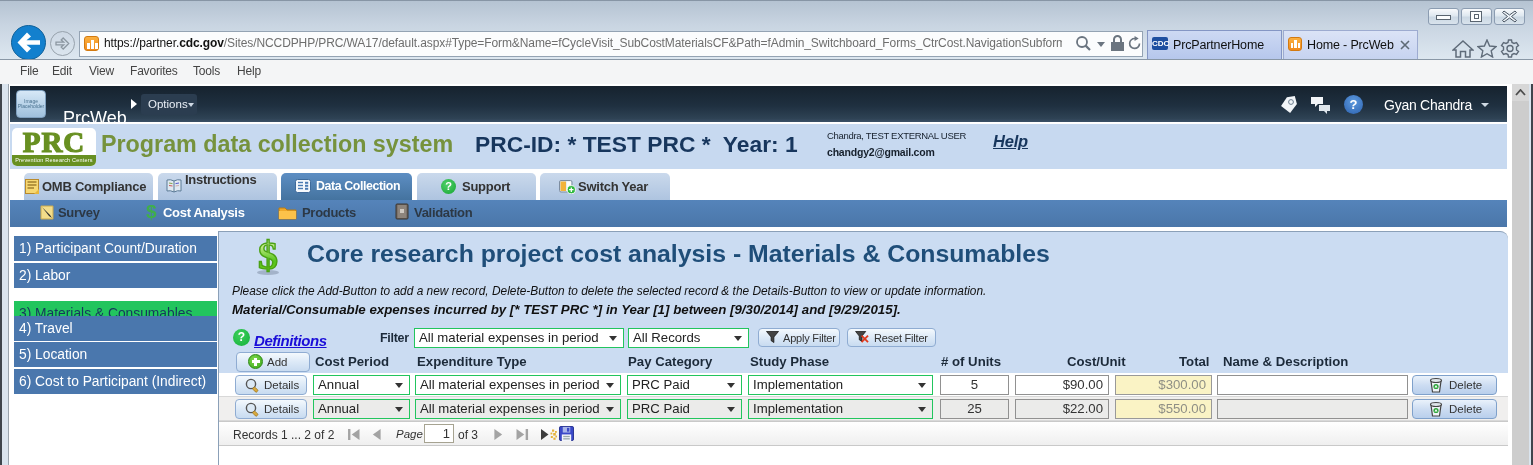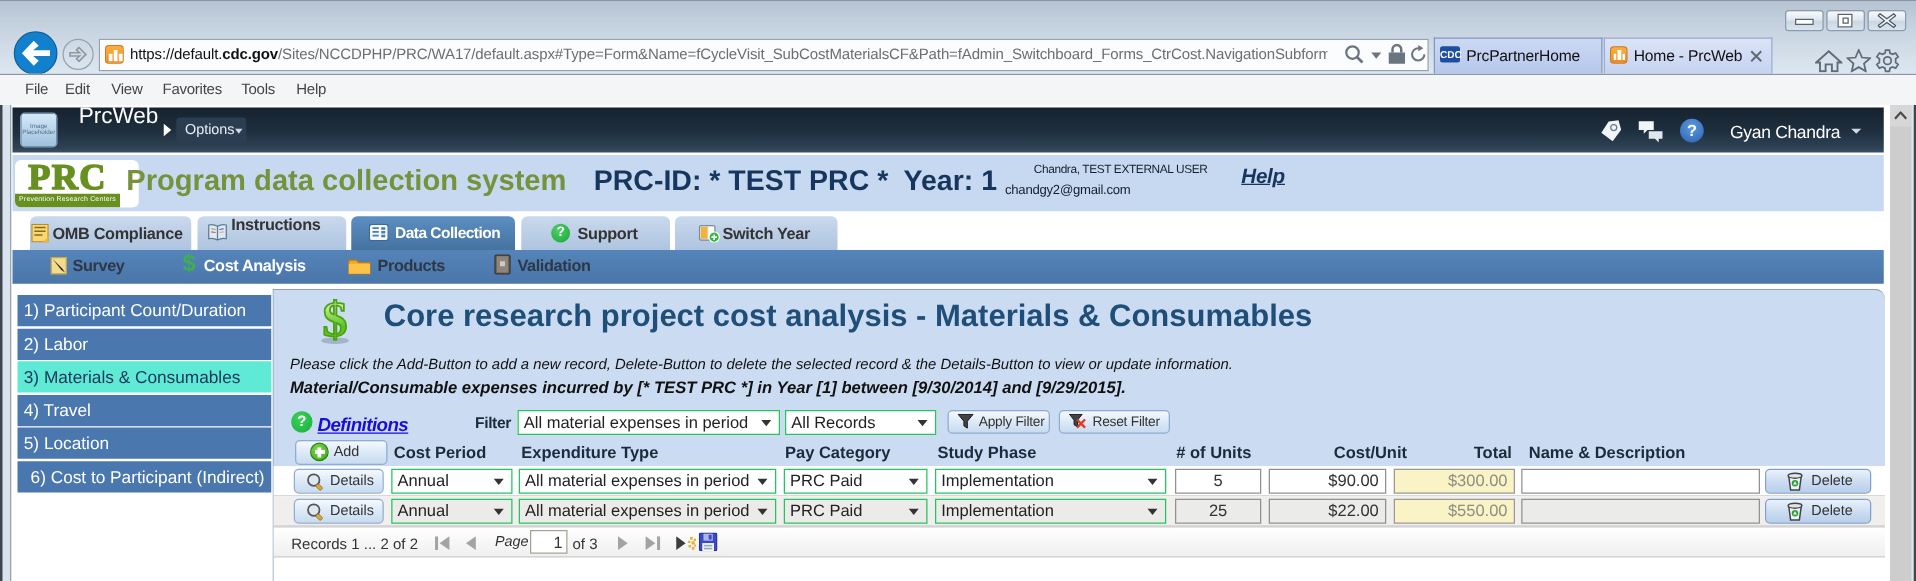--- a/index.html
+++ b/index.html
@@ -30,21 +30,21 @@
 #sthumb{left:1512px;top:101px;width:17px;height:364px;background:#cdcdcd;}
 
 #navy{left:10px;top:86px;width:1497px;height:36px;background:linear-gradient(180deg,#16222e 0%,#1f3040 55%,#2e4254 90%,#3a5066 100%);}
 #prcband{left:10px;top:124px;width:1497px;height:45px;background:#c7d9f0;}
 #apptabs{left:9px;top:173px;width:1503px;height:27px;}
 #subnav{left:10px;top:200px;width:1497px;height:27px;background:linear-gradient(180deg,#5584ba 0%,#4a76a9 100%);}
 .atab{top:173px;height:27px;border-radius:5px 5px 0 0;box-sizing:border-box;background:linear-gradient(180deg,#cad9ec 0%,#aec4e0 100%);color:#333;font-size:15px;font-weight:bold;}
 .atab.on{background:linear-gradient(180deg,#5d8ec3 0%,#44739f 100%);color:#fff;}
 
 .snav{left:14px;width:203px;height:25px;background:#4a77ad;color:#fff;font-size:13.8px;line-height:25px;padding-left:5px;box-sizing:border-box;white-space:nowrap;}
-.snav.on{background:#5eead4;color:#17365d;}
+.snav.on{background:#22c55e;color:#17365d;margin-top:12px;}
 
 #cpanel{left:218px;top:231px;width:1290px;height:234px;background:#cbdcf2;border-left:1px solid #8ba0b8;border-top:1px solid #8ba0b8;border-radius:0 8px 0 0;box-sizing:border-box;}
 #cwhite{left:219px;top:373px;width:1289px;height:92px;background:#fff;}
 .hdr{font-weight:bold;font-size:13.2px;color:#1c2a3a;top:354px;}
 .btn{box-sizing:border-box;border:1px solid #8facd2;border-radius:4px;background:linear-gradient(180deg,#f4f9fd 0%,#dce9f7 50%,#c8dbF0 100%);color:#1e2e40;font-size:13px;}
 .dbtn{box-sizing:border-box;border:1px solid #7fa1cb;border-radius:4px;background:linear-gradient(180deg,#eaf2fb 0%,#cdddf2 50%,#b9cfec 100%);color:#1e2e40;font-size:13px;}
 .sel{box-sizing:border-box;border:1px solid #22c55e;background:#fff;font-size:13.2px;color:#222;height:20px;line-height:18px;padding-left:4px;white-space:nowrap;overflow:hidden;}
 .sel .arr{position:absolute;right:6px;top:7px;width:0;height:0;border-left:4.5px solid transparent;border-right:4.5px solid transparent;border-top:5px solid #333;}
 .inp{box-sizing:border-box;border:1px solid #919191;background:#fff;font-size:13.2px;color:#333;height:20px;line-height:18px;}
 .grey{background:#ebebea !important;}
@@ -74,21 +74,21 @@
   <svg class="abs" style="left:55px;top:37px;" width="15" height="13" viewBox="0 0 15 13">
       <path d="M8.2 1 L13.7 6.5 L8.2 12 L6.2 10 L8.7 7.8 L1 7.8 L1 5.2 L8.7 5.2 L6.2 3 Z" fill="none" stroke="#8b97a1" stroke-width="1.3"></path>
     </svg>
 
   <div id="addr" class="abs"></div>
   <div class="abs" style="left:84px;top:36px;width:15px;height:15px;border-radius:3px;background:linear-gradient(180deg,#fbb03f,#f08a1d);border:1px solid #d37a10;box-sizing:border-box;">
     <div style="position:absolute;left:2px;top:6px;width:3px;height:6px;background:#fff;"></div>
     <div style="position:absolute;left:6px;top:3px;width:3px;height:9px;background:#fff;"></div>
     <div style="position:absolute;left:10px;top:6px;width:3px;height:6px;background:#fff;"></div>
   </div>
-  <div id="urltxt" class="abs"><b>https://default.</b><span class="dom">cdc.gov</span>/Sites/NCCDPHP/PRC/WA17/default.aspx#Type=Form&amp;Name=fCycleVisit_SubCostMaterialsCF&amp;Path=fAdmin_Switchboard_Forms_CtrCost.NavigationSubform</div>
+  <div id="urltxt" class="abs"><b>https://partner.</b><span class="dom">cdc.gov</span>/Sites/NCCDPHP/PRC/WA17/default.aspx#Type=Form&amp;Name=fCycleVisit_SubCostMaterialsCF&amp;Path=fAdmin_Switchboard_Forms_CtrCost.NavigationSubform</div>
 
   <svg class="abs" style="left:1075px;top:35px;" width="17" height="17" viewBox="0 0 17 17">
       <circle cx="7" cy="7" r="5" fill="none" stroke="#6b7580" stroke-width="1.8"></circle>
       <line x1="10.6" y1="10.6" x2="15" y2="15" stroke="#6b7580" stroke-width="2.2"></line>
     </svg>
   <div class="abs" style="left:1097px;top:42px;width:0;height:0;border-left:4px solid transparent;border-right:4px solid transparent;border-top:5px solid #6b7580;"></div>
   <svg class="abs" style="left:1110px;top:35px;" width="15" height="17" viewBox="0 0 15 17">
       <rect x="1" y="7" width="13" height="9" fill="#6b7580"></rect>
       <path d="M4 7 L4 4.5 A3.5 3.5 0 0 1 11 4.5 L11 7" fill="none" stroke="#6b7580" stroke-width="2"></path>
     </svg>
@@ -137,47 +137,47 @@
   <div id="sbtn" class="abs"></div>
   <div id="sthumb" class="abs"></div>
   <svg class="abs" style="left:1515px;top:89px;" width="11" height="7" viewBox="0 0 11 7">
       <path d="M1 6 L5.5 1 L10 6" fill="none" stroke="#4d4d4d" stroke-width="1.8"></path>
     </svg>
 
   <div id="navy" class="abs"></div>
   <div class="abs" style="left:16px;top:90px;width:30px;height:28px;border-radius:4px;background:linear-gradient(180deg,#d6e8f7,#9fc0dc);border:1px solid #7fa0bf;box-sizing:border-box;">
      <div style="font-size:5px;color:#48708e;text-align:center;margin-top:8px;line-height:5px;">Image<br>Placeholder</div>
   </div>
-  <div class="abs" style="left:63px;top:82px;font-size:18px;color:#fff;">PrcWeb</div>
+  <div class="abs" style="left:63px;top:108px;font-size:18px;color:#fff;">PrcWeb</div>
   <div class="abs" style="left:131px;top:99px;width:0;height:0;border-top:5px solid transparent;border-bottom:5px solid transparent;border-left:6px solid #fff;"></div>
   <div class="abs" style="left:141px;top:94px;width:56px;height:21px;background:#2b3d50;border-radius:3px;"></div>
   <div class="abs" style="left:148px;top:98px;font-size:11.5px;color:#e9eff6;">Options</div>
   <div class="abs" style="left:188px;top:103px;width:0;height:0;border-left:3.5px solid transparent;border-right:3.5px solid transparent;border-top:4px solid #cfd9e4;"></div>
 
   <svg class="abs" style="left:1279px;top:95px;" width="20" height="19" viewBox="0 0 20 19">
       <path d="M9 2 L17 2 L18 10 L10 18 L2 10 Z" transform="rotate(-8 10 10)" fill="#f2f5f8"></path>
       <circle cx="12" cy="7" r="2.4" fill="none" stroke="#6b7d8e" stroke-width="1"></circle>
     </svg>
   <svg class="abs" style="left:1310px;top:96px;" width="22" height="18" viewBox="0 0 22 18">
       <path d="M1 1 L13 1 L13 8 L8 8 L5 11 L5 8 L1 8 Z" fill="#f2f5f8"></path>
       <path d="M9 9 L20 9 L20 15 L17 15 L17 18 L14 15 L9 15 Z" fill="#dfe6ec"></path>
     </svg>
   <div class="abs" style="left:1344px;top:95px;width:19px;height:19px;border-radius:50%;background:radial-gradient(circle at 50% 35%,#5d9ade,#2c62b0);color:#fff;font-size:13px;font-weight:bold;text-align:center;line-height:19px;">?</div>
   <div class="abs" style="left:1384px;top:97px;font-size:14px;letter-spacing:-0.25px;color:#fff;">Gyan Chandra</div>
   <div class="abs" style="left:1481px;top:103px;width:0;height:0;border-left:4px solid transparent;border-right:4px solid transparent;border-top:4.5px solid #cfd9e4;"></div>
 
   <div id="prcband" class="abs"></div>
-  <div class="abs" style="left:12px;top:128px;width:99px;height:38px;background:#fff;border-radius:5px;overflow:hidden;">
+  <div class="abs" style="left:12px;top:128px;width:84px;height:38px;background:#fff;border-radius:5px;overflow:hidden;">
     <div style="position:absolute;left:0;top:-1px;width:84px;height:28px;color:#689021;font-family:'Liberation Serif',serif;font-weight:bold;font-size:29px;line-height:30px;text-align:center;letter-spacing:1px;-webkit-text-stroke:1.2px #689021;">PRC</div>
     <div style="position:absolute;left:0;bottom:0;width:84px;height:11px;background:#689021;color:#fff;font-size:5.5px;letter-spacing:0.2px;text-align:center;line-height:11px;">Prevention Research Centers</div>
   </div>
   <div class="abs" style="left:101px;top:131px;font-size:23.3px;font-weight:bold;color:#76923d;">Program data collection system</div>
   <div class="abs" style="left:475px;top:131px;font-size:22.8px;font-weight:bold;color:#17365d;">PRC-ID: * TEST PRC *&nbsp; Year: 1</div>
   <div class="abs" style="left:827px;top:130px;font-size:9.5px;letter-spacing:-0.3px;color:#16202c;">Chandra, TEST EXTERNAL USER</div>
-  <div class="abs" style="left:804px;top:146px;font-size:10.5px;letter-spacing:-0.2px;color:#16202c;">chandgy2@gmail.com</div>
+  <div class="abs" style="left:827px;top:146px;font-size:10.5px;letter-spacing:-0.2px;color:#16202c;font-weight:bold;">chandgy2@gmail.com</div>
   <div class="abs" style="left:993px;top:132px;font-size:16.5px;letter-spacing:-0.2px;font-weight:bold;font-style:italic;text-decoration:underline;color:#17365d;">Help</div>
 
   <div id="apptabs" class="abs"></div>
   <div class="abs atab" style="left:24px;width:129px;"></div>
   <div class="abs atab" style="left:158px;width:119px;"></div>
   <div class="abs atab on" style="left:281px;width:131px;"></div>
   <div class="abs atab" style="left:417px;width:119px;"></div>
   <div class="abs atab" style="left:540px;width:130px;"></div>
 
   <div class="abs" style="left:42px;top:179px;font-size:13px;font-weight:bold;letter-spacing:-0.25px;color:#333;">OMB Compliance</div>
@@ -236,21 +236,21 @@
       <rect x="2.5" y="2" width="9" height="13" fill="#8d847c"></rect>
       <rect x="5" y="6" width="4" height="4" fill="#cfc9c2"></rect>
     </svg>
   <div class="abs" style="left:414px;top:205px;font-size:13px;font-weight:bold;letter-spacing:-0.3px;color:#2c3845;">Validation</div>
 
   <div class="abs snav" style="top:236px;">1) Participant Count/Duration</div>
   <div class="abs snav" style="top:262.5px;">2) Labor</div>
   <div class="abs snav on" style="top:289px;">3) Materials &amp; Consumables</div>
   <div class="abs snav" style="top:315.5px;">4) Travel</div>
   <div class="abs snav" style="top:342px;">5) Location</div>
-  <div class="abs snav" style="top:368.5px;text-align:center;">6) Cost to Participant (Indirect)</div>
+  <div class="abs snav" style="top:368.5px;">6) Cost to Participant (Indirect)</div>
 
   <div id="cpanel" class="abs"></div>
   <div id="cwhite" class="abs"></div>
 
   <svg class="abs" style="left:252px;top:238px;" width="32" height="38" viewBox="0 0 32 38">
     <defs>
         <linearGradient id="dg" x1="0" y1="0" x2="0" y2="1">
           <stop offset="0" stop-color="#f2fbee"></stop>
           <stop offset="0.3" stop-color="#c2eb84"></stop>
           <stop offset="0.62" stop-color="#55c41e"></stop>

